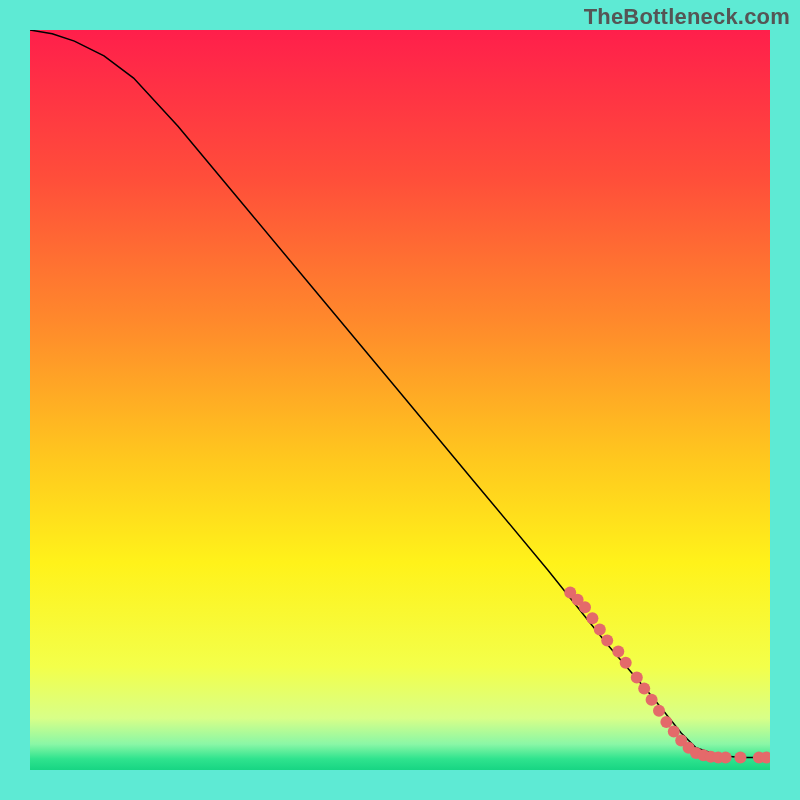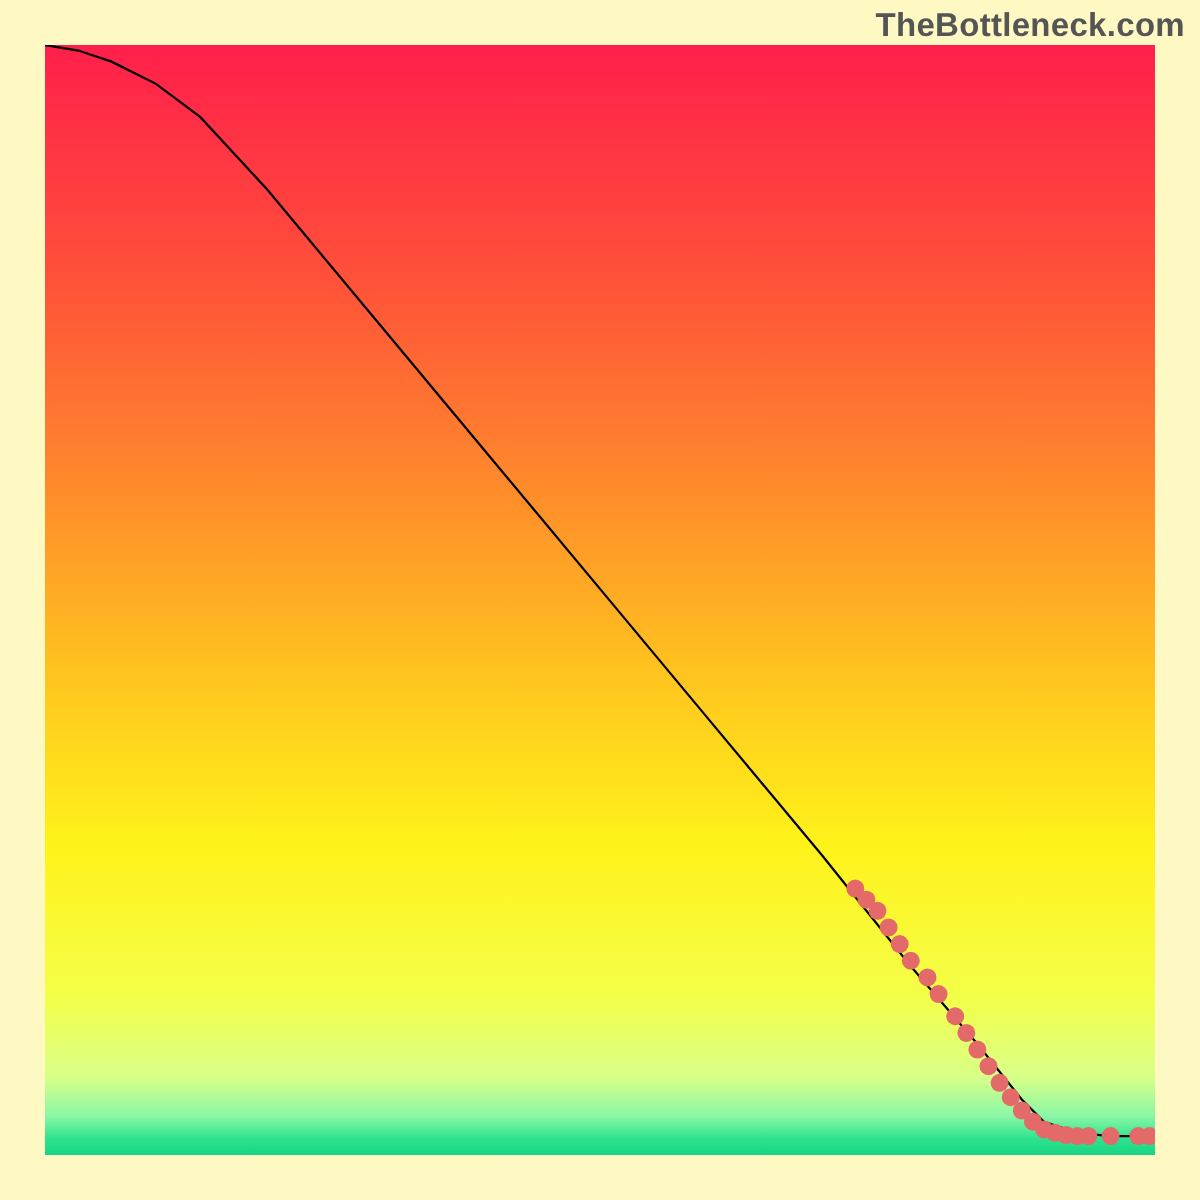--- a/index.html
+++ b/index.html
@@ -8,21 +8,21 @@
     width: 800px;
     height: 800px;
     background: #000;
     font-family: Arial, Helvetica, sans-serif;
     overflow: hidden;
   }
   .frame {
     position: relative;
     width: 800px;
     height: 800px;
-    background: #fef9c3;
+    background: #5eead4;
   }
   .watermark {
     position: absolute;
     top: 4px;
     right: 10px;
     color: #555;
     font-size: 22px;
     font-weight: 600;
     letter-spacing: 0.2px;
     user-select: none;

